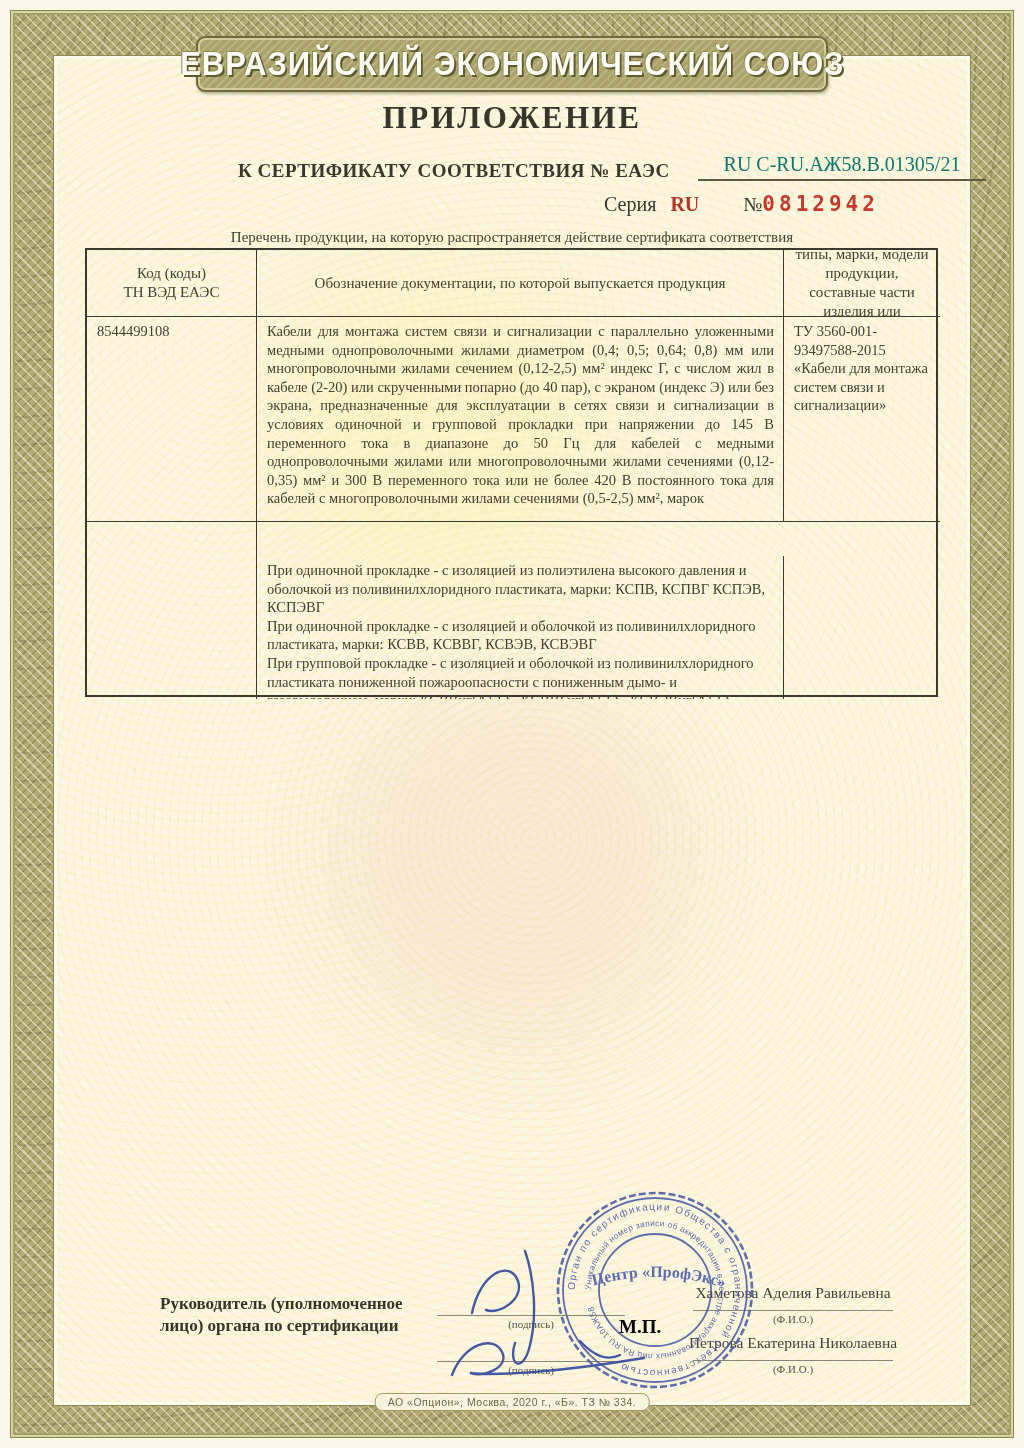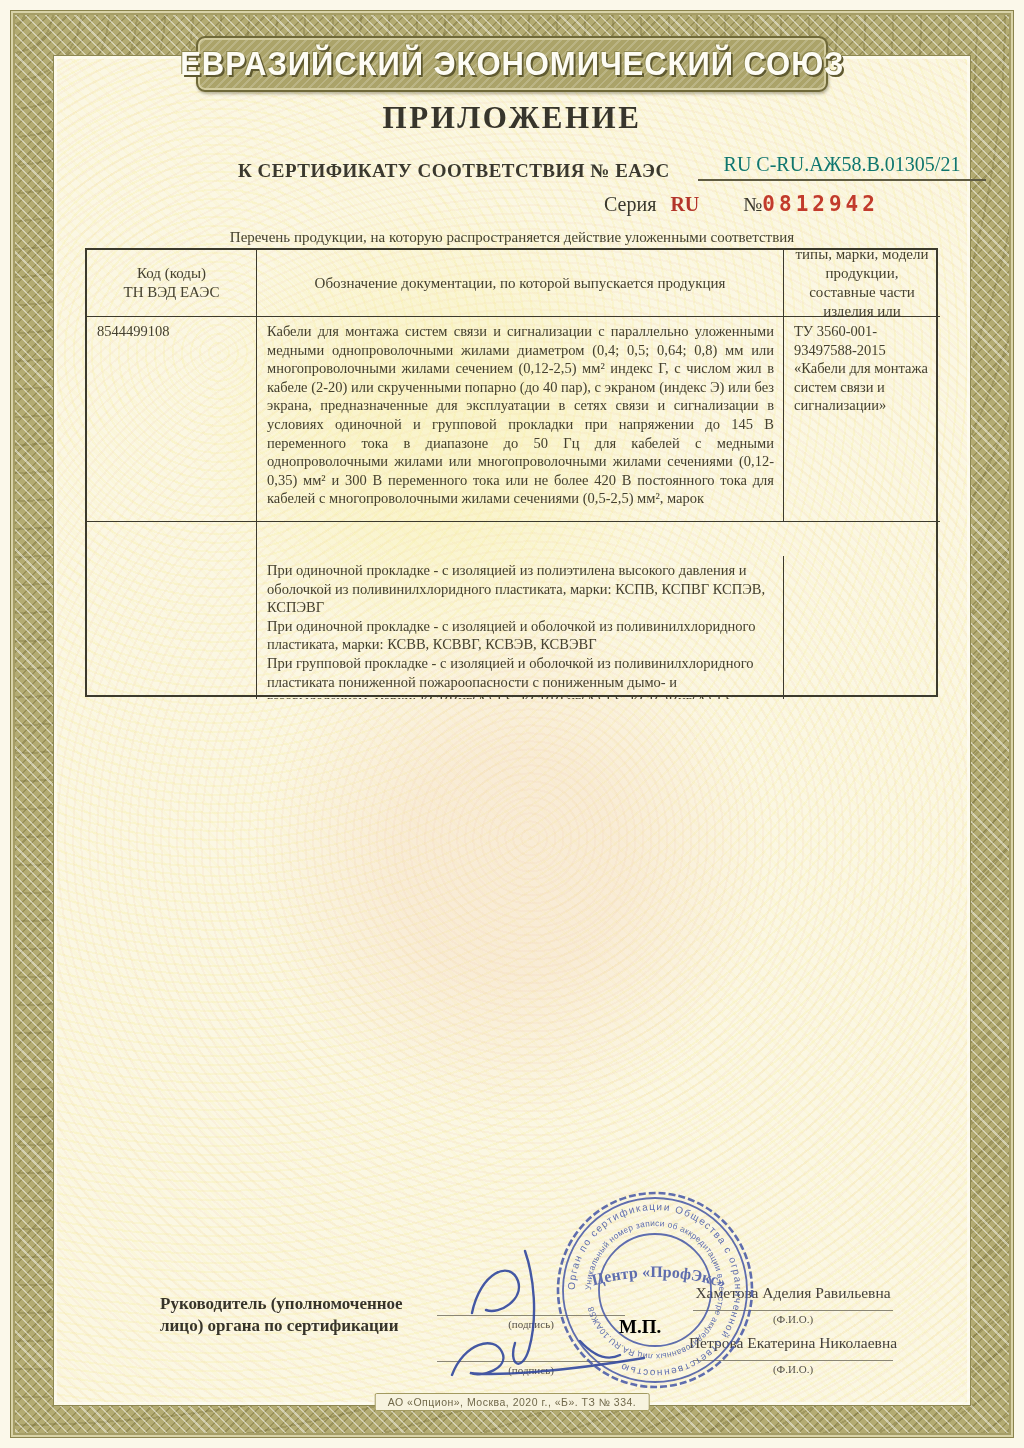--- a/index.html
+++ b/index.html
@@ -92,21 +92,21 @@
   .role-label{position:absolute;left:160px;font-size:17px;font-weight:bold;line-height:21.5px;color:#37342a;white-space:pre-line;}
   .sig-line{position:absolute;height:0;border-bottom:1.2px solid #8a8675;}
   .small-cap{position:absolute;font-size:11px;color:#55524a;text-align:center;}
   .sign-name{position:absolute;font-size:15.5px;color:#45413b;text-align:center;white-space:nowrap;}
   .mp-label{position:absolute;left:619px;top:1316px;font-size:19px;font-weight:bold;color:#000000;z-index:4;}
   .stamp{position:absolute;left:547px;top:1182px;opacity:.85;z-index:3;}
   .scribbles{position:absolute;left:430px;top:1225px;z-index:2;}
   
   .footer-box{
     position:absolute;left:50%;top:1393px;transform:translateX(-50%);
-    background:#f7f3df;border:1px solid #a29a61;border-radius:2px;
+    background:#f7f3df;border:1px solid #a29a61;border-radius:8px;
     padding:2px 12px;white-space:nowrap;z-index:6;
     font-family:"Liberation Sans","DejaVu Sans",sans-serif;
     font-size:10.5px;letter-spacing:.5px;color:#70684a;
   }
 </style>
 </head>
 <body>
 
 <div class="page">
 
@@ -118,21 +118,21 @@
   </div>
 
   <div class="doc-title">ПРИЛОЖЕНИЕ</div>
 
   <div class="cert-label">К СЕРТИФИКАТУ СООТВЕТСТВИЯ № ЕАЭС</div>
   <div class="cert-number">RU C-RU.АЖ58.В.01305/21</div>
 
   <div class="series-row"><span>Серия</span><span class="series-value">RU</span><span class="number-sign">№</span><span class="form-number">0812942</span>
   </div>
 
-  <div class="table-caption">Перечень продукции, на которую распространяется действие уложенными соответствия</div>
+  <div class="table-caption">Перечень продукции, на которую распространяется действие сертификата соответствия</div>
 
   <div class="ptable">
     <div class="cell hcell">Код (коды)
 ТН ВЭД ЕАЭС</div>
     <div class="cell hcell">Обозначение документации, по которой выпускается продукция</div>
     <div class="cell hcell">Наименование, типы, марки, модели продукции, составные части изделия или комплекса</div>
 
     <div class="cell bcell">8544499108</div>
     <div class="cell bcell justify">Кабели для монтажа систем связи и сигнализации с параллельно уложенными медными однопроволочными жилами диаметром (0,4; 0,5; 0,64; 0,8) мм или многопроволочными жилами сечением (0,12-2,5) мм² индекс Г, с числом жил в кабеле (2-20) или скрученными попарно (до 40 пар),  с экраном (индекс Э) или без экрана, предназначенные для эксплуатации в сетях связи и сигнализации в условиях одиночной и групповой прокладки при напряжении до 145 В переменного тока в диапазоне до 50 Гц для кабелей с медными однопроволочными  жилами или многопроволочными жилами сечениями (0,12-0,35) мм² и 300 В переменного тока или не более 420 В постоянного тока для кабелей с многопроволочными жилами сечениями (0,5-2,5) мм², марок</div>
     <div class="cell bcell">ТУ 3560-001-93497588-2015 «Кабели для монтажа систем связи и сигнализации»</div>

